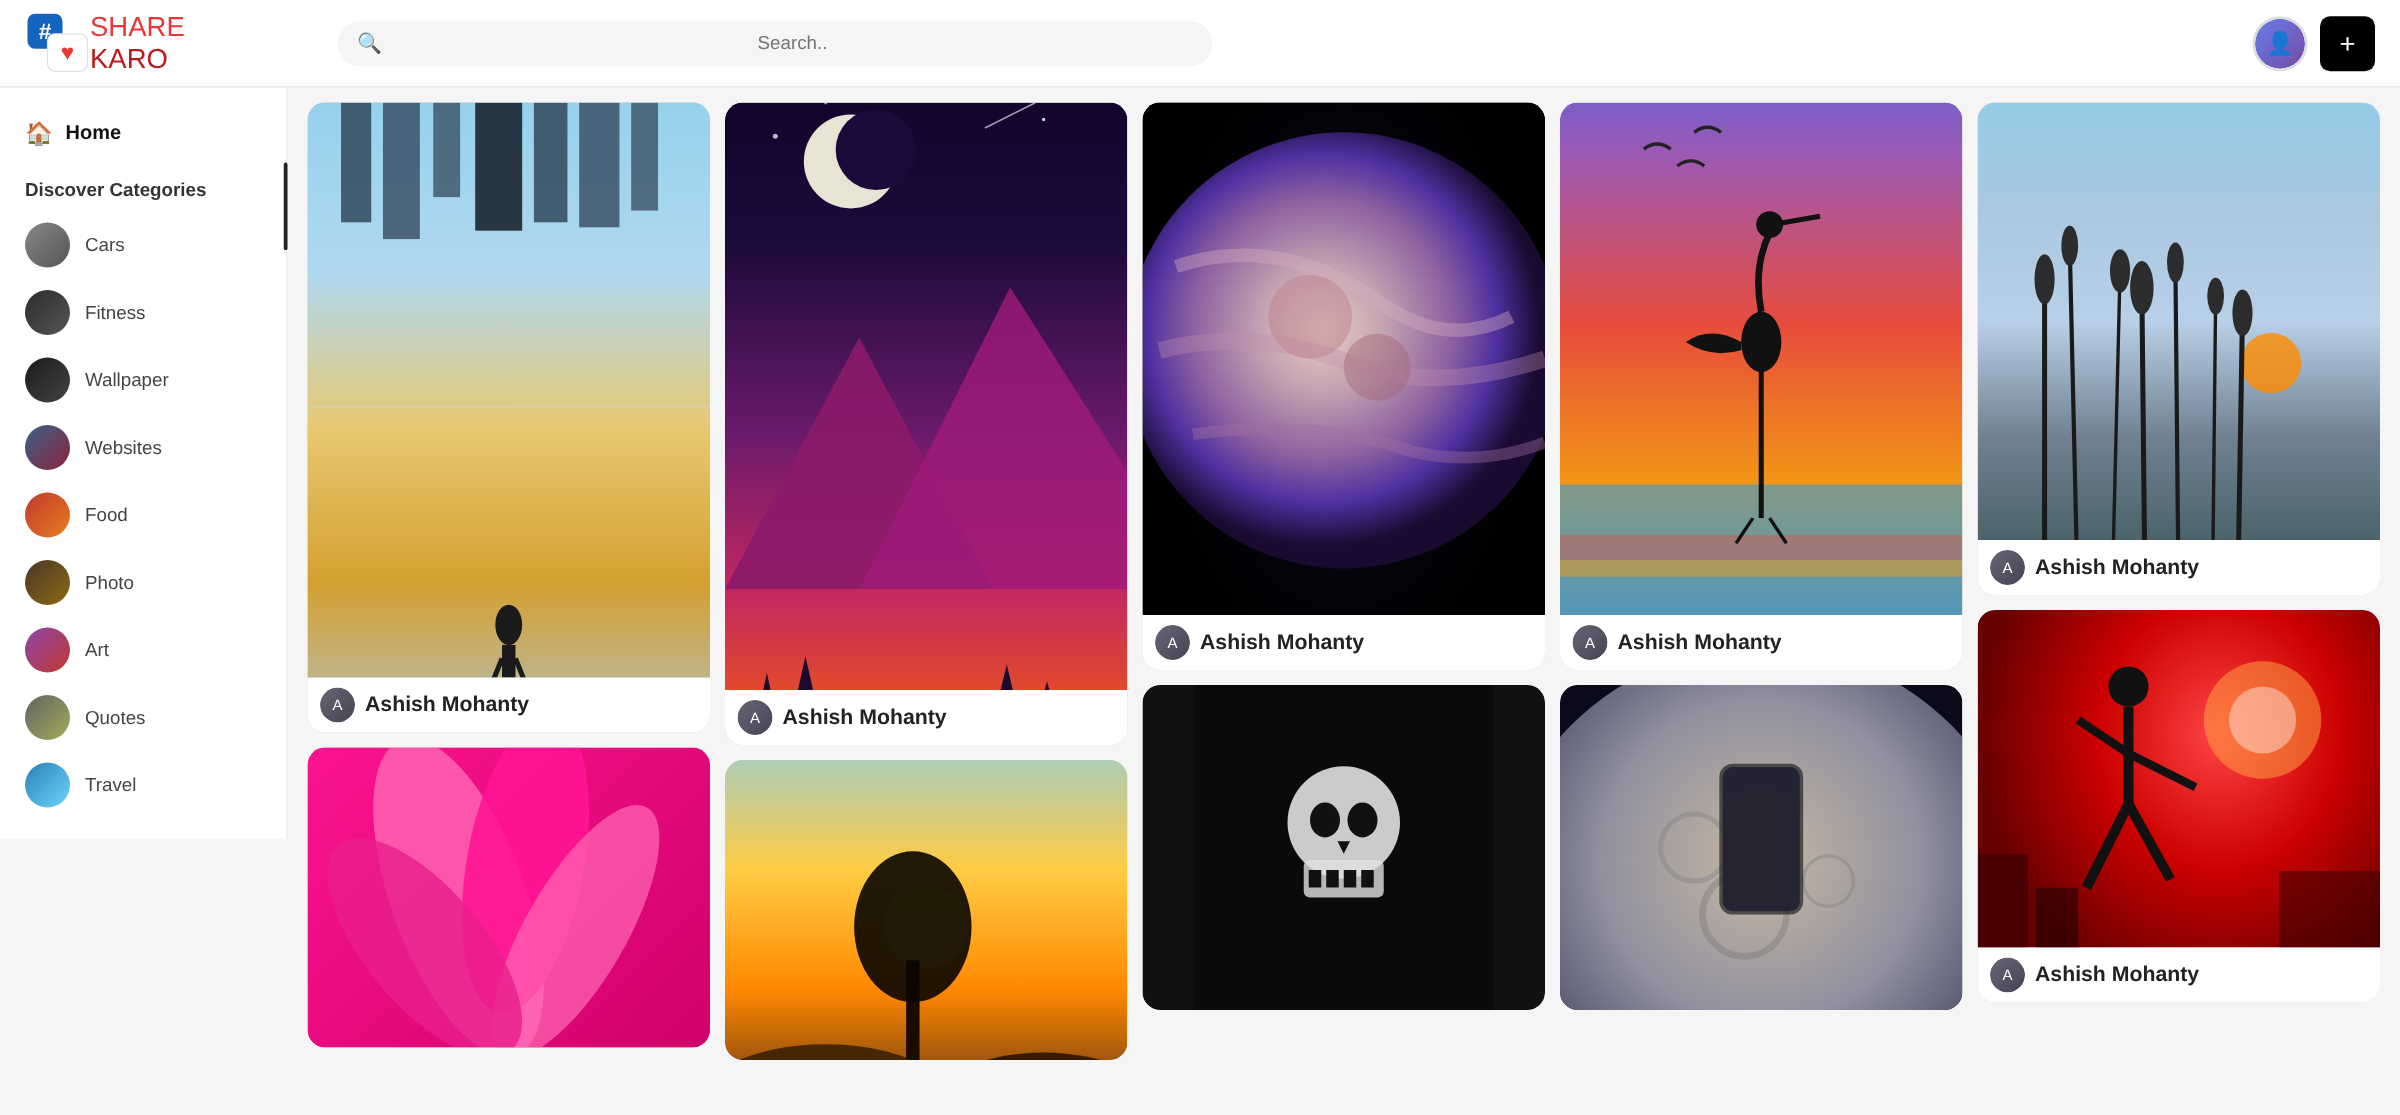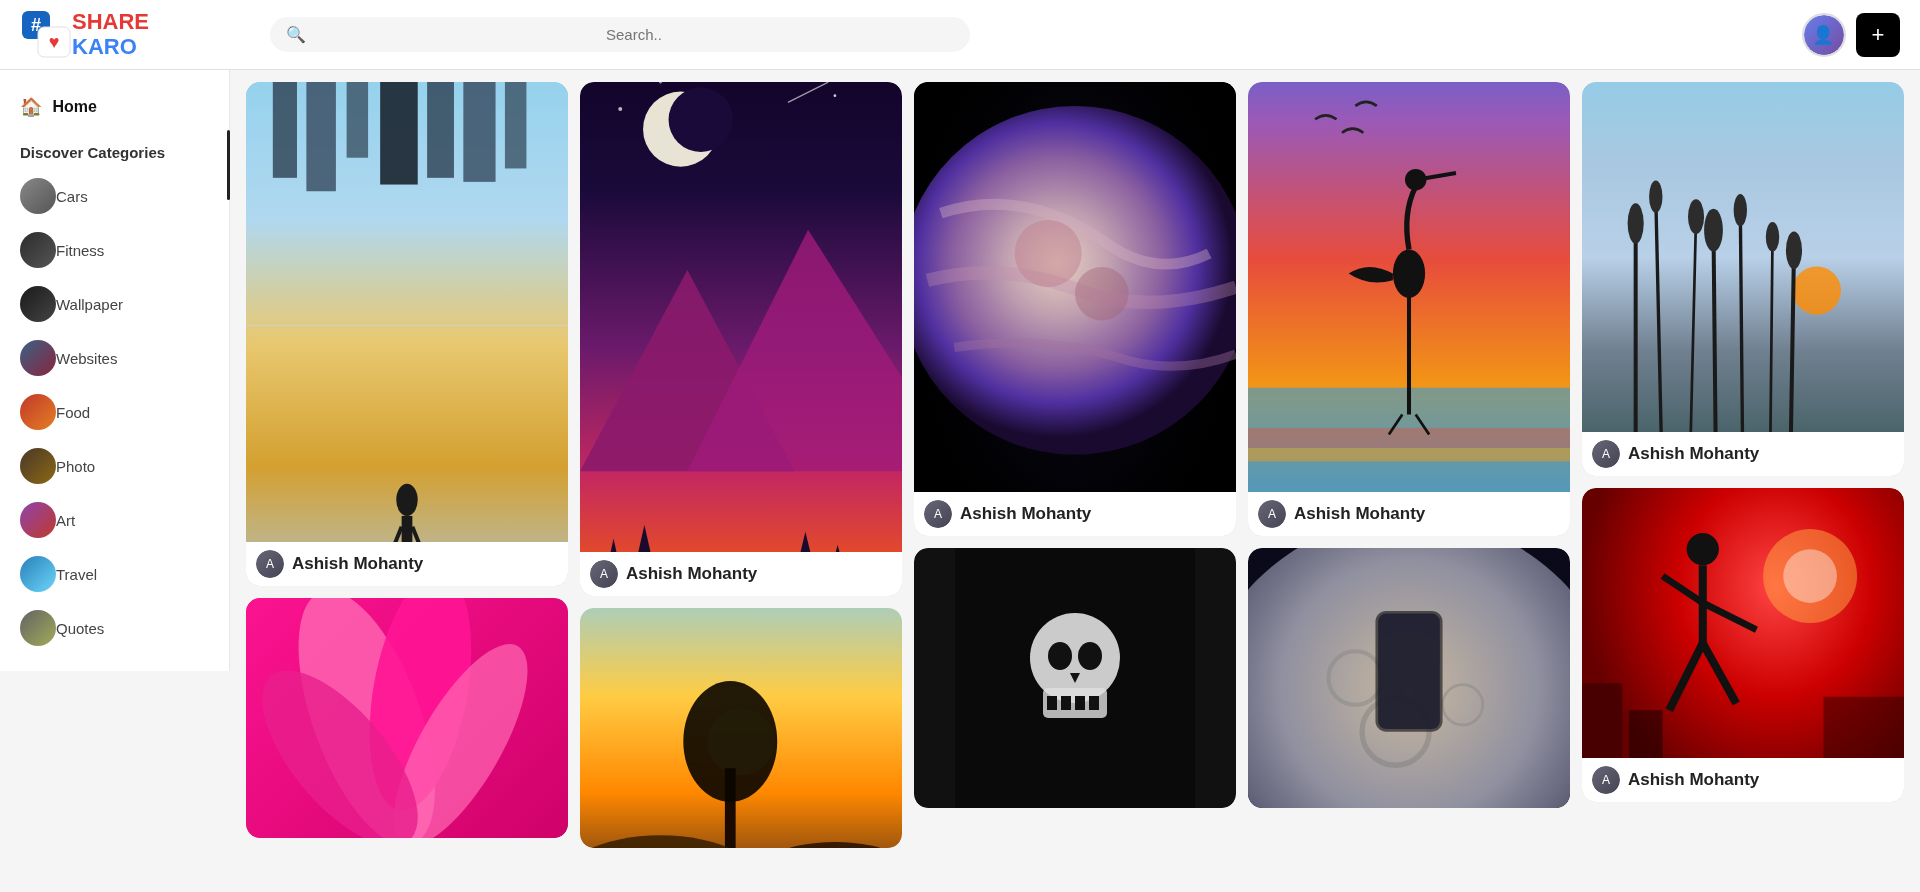--- a/index.html
+++ b/index.html
@@ -18,25 +18,25 @@
       z-index: 100;
     }
     .logo-area {
       display: flex;
       align-items: center;
       width: 230px;
       flex-shrink: 0;
     }
     .logo-text {
       font-size: 22px;
-      font-weight: 700;
+      font-weight: 400;
       line-height: 1.1;
     }
     .logo-text .share { color: #e53935; }
-    .logo-text .karo { color: #3b82f6; }
+    .logo-text .karo { color: #b91c1c; }
 
     .search-area {
       flex: 1;
       display: flex;
       align-items: center;
       background: #f5f5f5;
       border-radius: 24px;
       padding: 8px 16px;
       margin: 0 20px;
       max-width: 700px;
@@ -120,20 +120,21 @@
       font-size: 15px;
       font-weight: 600;
       color: #333;
     }
 
     .category-item {
       display: flex;
       align-items: center;
       padding: 9px 20px;
       cursor: pointer;
+      gap: 12px;
       text-align: right;
     }
     .category-thumb {
       width: 36px;
       height: 36px;
       border-radius: 50%;
       overflow: hidden;
       flex-shrink: 0;
     }
     .category-label {
@@ -286,26 +287,26 @@
       </div>
       <div class="category-item">
         <div class="category-thumb cat-photo"></div>
         <span class="category-label">Photo</span>
       </div>
       <div class="category-item">
         <div class="category-thumb cat-art"></div>
         <span class="category-label">Art</span>
       </div>
       <div class="category-item">
+        <div class="category-thumb cat-quotes"></div>
+        <span class="category-label">Quotes</span>
+      </div>
+      <div class="category-item">
         <div class="category-thumb cat-travel"></div>
         <span class="category-label">Travel</span>
-      </div>
-      <div class="category-item">
-        <div class="category-thumb cat-quotes"></div>
-        <span class="category-label">Quotes</span>
       </div>
     </div>
     <div class="v-divider"></div>
   </div>
 
   <main class="main-content">
     <div class="masonry-grid">
 
       <div class="masonry-item">
         <div class="img-city" style="border-radius:14px 14px 0 0; position:relative; overflow:hidden;">

